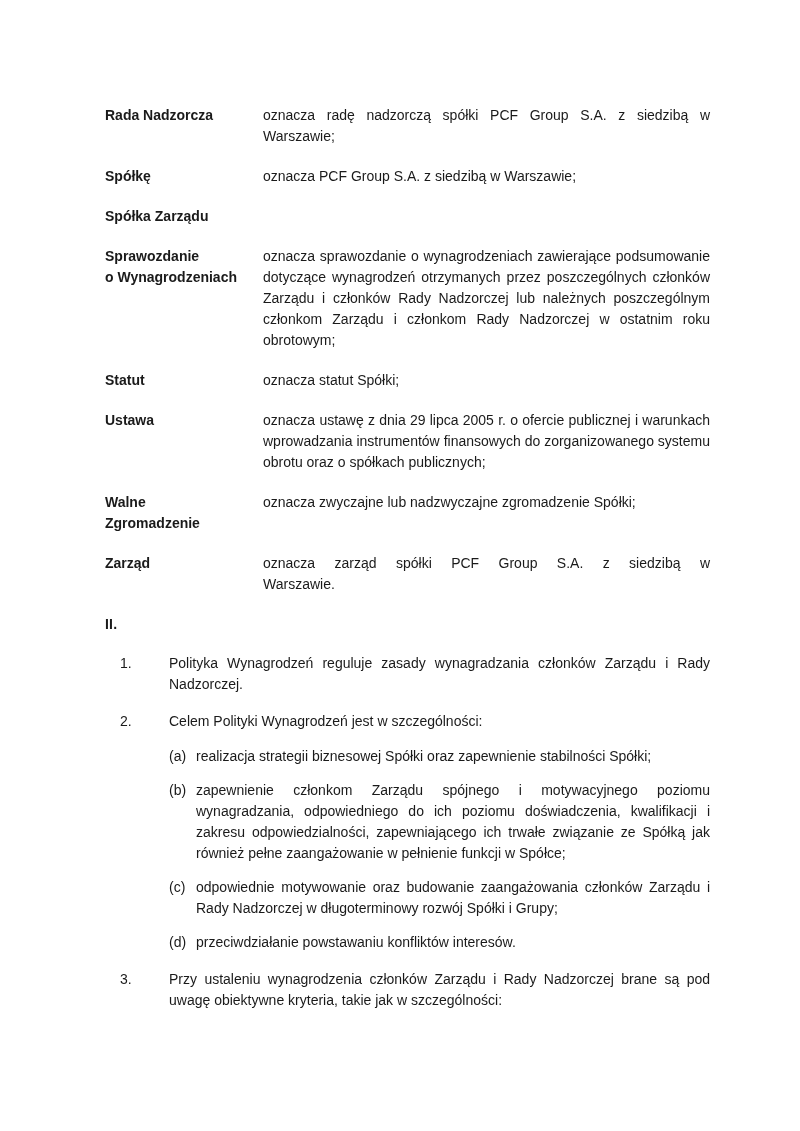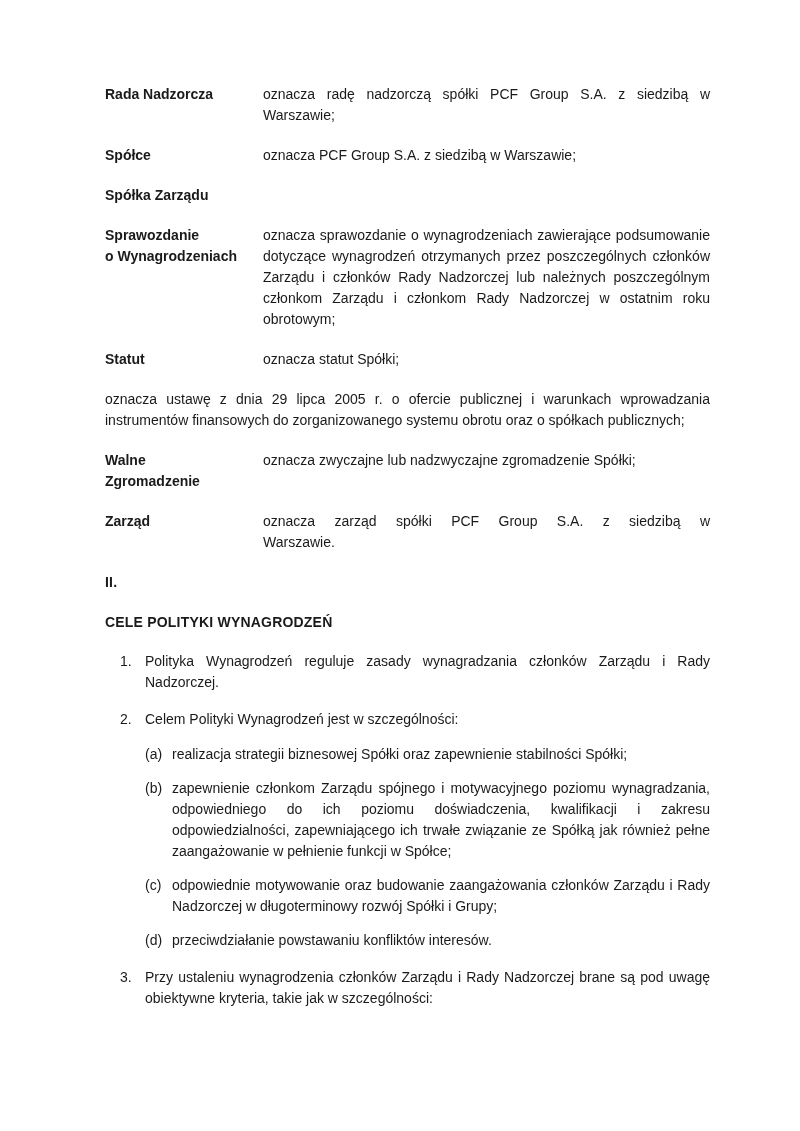--- a/index.html
+++ b/index.html
@@ -7,21 +7,21 @@
   body {
     width: 800px;
     height: 1131px;
     font-family: "Liberation Sans", sans-serif;
     color: #1a1a1a;
     overflow: hidden;
   }
   .page {
     width: 800px;
     height: 1131px;
-    padding: 84px 90px 0 105px;
+    padding: 105px 90px 0 105px;
     background: #ffffff;
   }
   .def-row {
     display: flex;
     margin-bottom: 19px;
     font-size: 14px;
     line-height: 21px;
   }
   .def-term {
     flex: 0 0 158px;
@@ -38,32 +38,31 @@
   .def-row.stretch-light .def-text { word-spacing: 2px; }
 
   .section-heading {
     display: flex;
     margin-top: 2px;
     margin-bottom: 18px;
     font-size: 14px;
     line-height: 21px;
     font-weight: bold;
     letter-spacing: 0.2px;
-    flex-direction: column;
   }
   .section-heading .h-num { flex: 0 0 40px; width: 40px; }
 
   .num-list { font-size: 14px; line-height: 21px; }
   .list-item { display: flex; margin-bottom: 16px; }
   .li-num {
     flex: 0 0 25px;
     width: 25px;
     margin-left: 15px;
   }
-  .li-body { flex: 1; }
+  .li-body { flex: 1; margin-left: 24px; }
   .li-text { text-align: justify; }
 
   .sublist { margin-top: 14px; }
   .sub-item { display: flex; margin-bottom: 13px; }
   .sub-item:last-child { margin-bottom: 0; }
   .sub-marker { flex: 0 0 27px; width: 27px; }
   .sub-text { flex: 1; text-align: justify; }
 </style>
 </head>
 <body>
@@ -71,59 +70,59 @@
 <div class="page">
 
   <section>
 
     <div class="def-row stretch-light">
       <div class="def-term">Rada Nadzorcza</div>
       <div class="def-text">oznacza radę nadzorczą spółki PCF Group S.A. z siedzibą w Warszawie;</div>
     </div>
 
     <div class="def-row">
-      <div class="def-term">Spółce</div>
+      <div class="def-term">Spółkę</div>
       <div class="def-text">oznacza PCF Group S.A. z siedzibą w Warszawie;</div>
     </div>
 
     <div class="def-row">
       <div class="def-term">Spółka Zarządu</div>
     </div>
 
     <div class="def-row">
       <div class="def-term">Sprawozdanie o&nbsp;Wynagrodzeniach</div>
       <div class="def-text">oznacza sprawozdanie o wynagrodzeniach zawierające podsumowanie dotyczące wynagrodzeń otrzymanych przez poszczególnych członków Zarządu i członków Rady Nadzorczej lub należnych poszczególnym członkom Zarządu i członkom Rady Nadzorczej w ostatnim roku obrotowym;</div>
     </div>
 
     <div class="def-row">
       <div class="def-term">Statut</div>
       <div class="def-text">oznacza statut Spółki;</div>
     </div>
 
     <div class="def-row">
+      <div class="def-term">Ustawa</div>
       <div class="def-text">oznacza ustawę z dnia 29 lipca 2005 r. o ofercie publicznej i warunkach wprowadzania instrumentów finansowych do zorganizowanego systemu obrotu oraz o spółkach publicznych;</div>
     </div>
 
     <div class="def-row">
       <div class="def-term">Walne Zgromadzenie</div>
       <div class="def-text">oznacza zwyczajne lub nadzwyczajne zgromadzenie Spółki;</div>
     </div>
 
     <div class="def-row stretch">
       <div class="def-term">Zarząd</div>
       <div class="def-text">oznacza zarząd spółki PCF Group S.A. z siedzibą w Warszawie.</div>
     </div>
 
   </section>
 
   <section>
 
     <div class="section-heading">
       <span class="h-num">II.</span>
-      <span class="h-title">CELE POLITYKI WYNAGRODZEŃ</span>
     </div>
 
     <div class="num-list">
 
       <div class="list-item">
         <div class="li-num">1.</div>
         <div class="li-body">
           <div class="li-text">Polityka Wynagrodzeń reguluje zasady wynagradzania członków Zarządu i Rady Nadzorczej.</div>
         </div>
       </div>

